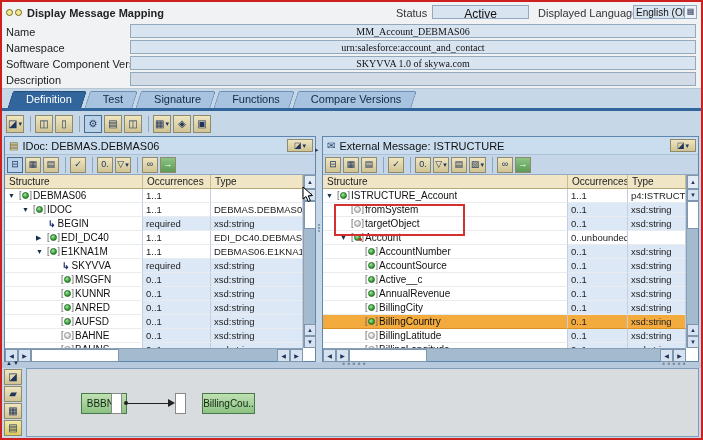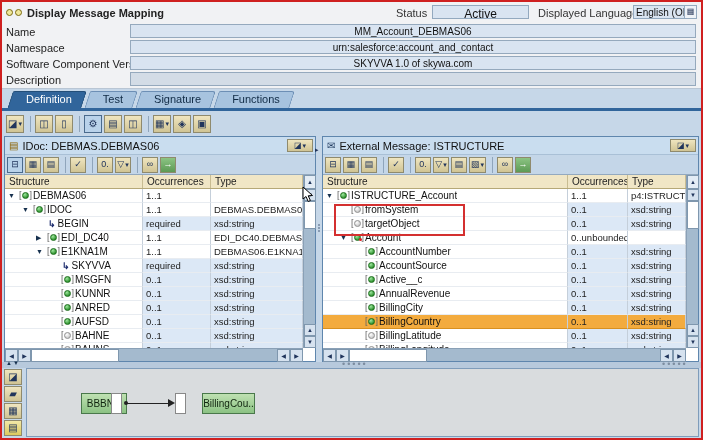--- a/index.html
+++ b/index.html
@@ -13,21 +13,21 @@
   .glasses i{position:absolute;top:0;width:7px;height:7px;border:1.5px solid #7a6a10;border-radius:50%;background:#efe79a;}
   .glasses i.l{left:0}.glasses i.r{right:0}
   .wtitle{font-size:11px;font-weight:bold;color:#222;}
   .hlabel{position:absolute;font-size:11px;color:#333;top:5px;}
   .status-field{position:absolute;left:430px;top:3px;width:97px;height:14px;background:#d9e4f1;border:1px solid #93a9bf;font-size:12px;padding:1px 3px;}
   .lang-combo{position:absolute;left:631px;top:3px;width:64px;height:14px;background:#d9e4f1;border:1px solid #93a9bf;font-size:10px;padding:1px 14px 1px 2px;white-space:nowrap;}
   .lang-combo .cicon{position:absolute;right:0;top:0;width:12px;height:12px;background:#eef2f7;border-left:1px solid #93a9bf;
       font-size:8px;line-height:12px;text-align:center;color:#2a3a5c;}
   .lang-combo .cicon::before{content:"▦";}
   .frow-label{position:absolute;left:4px;font-size:11px;color:#222;}
-  .ffield{position:absolute;left:128px;right:5px;height:14px;background:#d9e4f1;border:1px solid #95a9bd;font-size:10px;padding:1px 3px;overflow:hidden;white-space:nowrap;}
+  .ffield{position:absolute;left:128px;right:5px;height:14px;background:#d9e4f1;border:1px solid #95a9bd;font-size:10px;padding:1px 3px;overflow:hidden;white-space:nowrap;font-family:Liberation Serif, serif;}
   .ffield.dim{background:#d3dce6;}
   
   .tabs{position:absolute;left:8px;top:89px;height:18px;display:flex;gap:3px;}
   .tab{position:relative;height:18px;padding:2px 12px 0 16px;font-size:11px;color:#102a44;cursor:default;}
   .tab::before{content:"";position:absolute;inset:0;background:#a7c3df;border:1px solid #6d8fb5;border-bottom:none;
       transform:skewX(-18deg);border-radius:2px 3px 0 0;}
   .tab span{position:relative;}
   .tab.active::before{background:#31659b;border-color:#234e78;}
   .tab.active span{color:#fff;}
   .tabline{position:absolute;left:0;top:106px;width:699px;height:3px;background:#31659b;}
@@ -139,20 +139,21 @@
     <div class="ffield" style="top:54px;">SKYVVA 1.0 of skywa.com</div>
     <span class="frow-label" style="top:72px;">Description</span>
     <div class="ffield dim" style="top:70px;"></div>
   </div>
 
   <div class="tabs">
       <div class="tab active"><span>Definition</span></div>
       <div class="tab"><span>Test</span></div>
       <div class="tab"><span>Signature</span></div>
       <div class="tab"><span>Functions</span></div>
+      <div class="tab"><span>Compare Versions</span></div>
     </div>
   <div class="tabline"></div>
 
   <div class="tbar main-toolbar">
       <span class="tbtn">
         <span class="gl">◪</span>
         <span class="ddar">▾</span>
       </span>
       <span class="tbsep"></span>
       <span class="tbtn">

